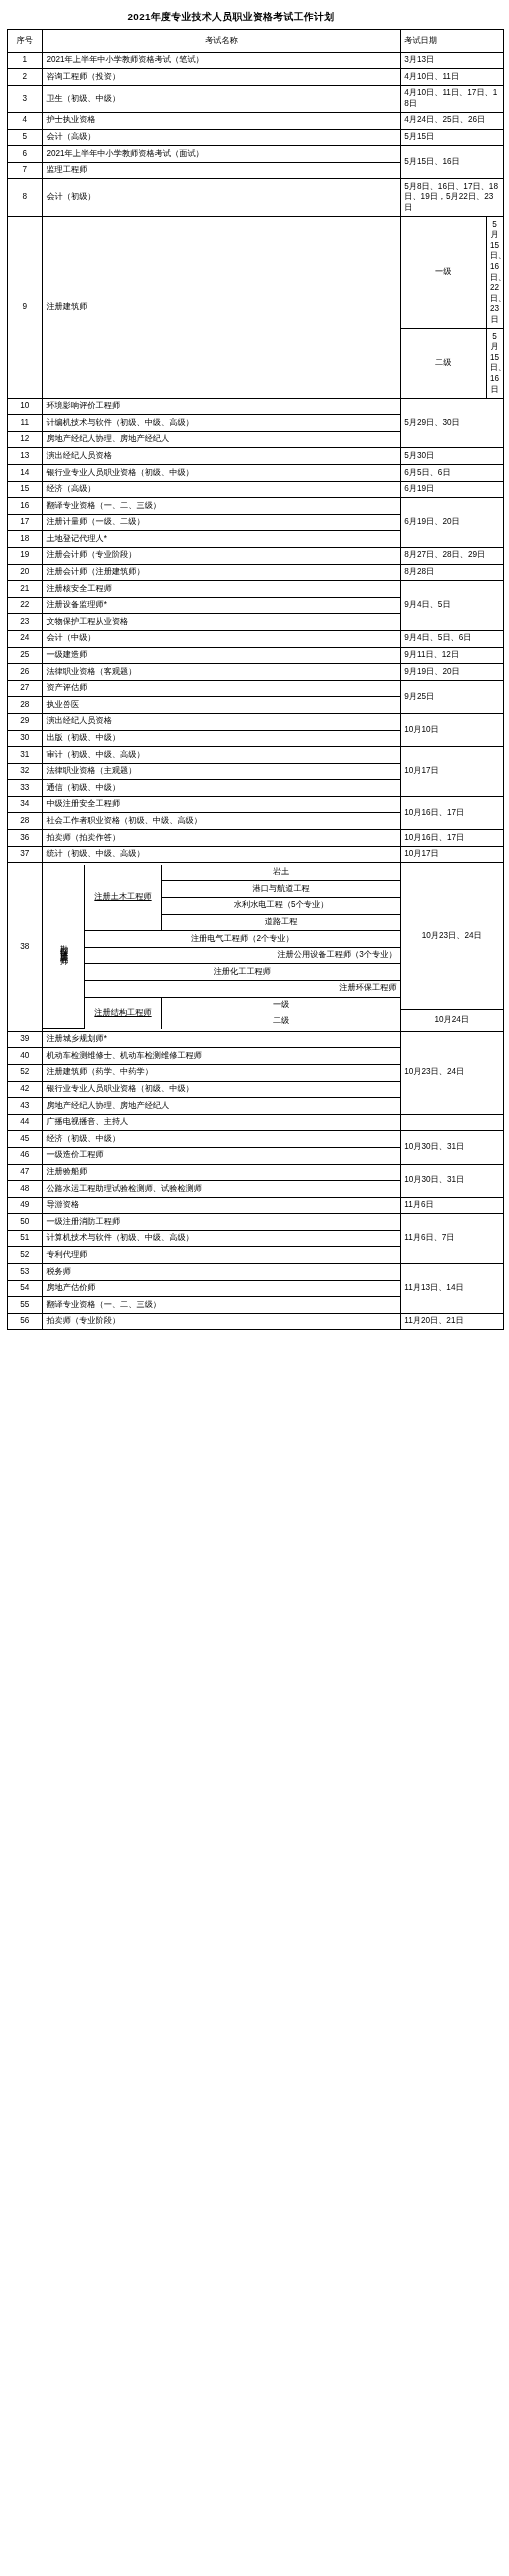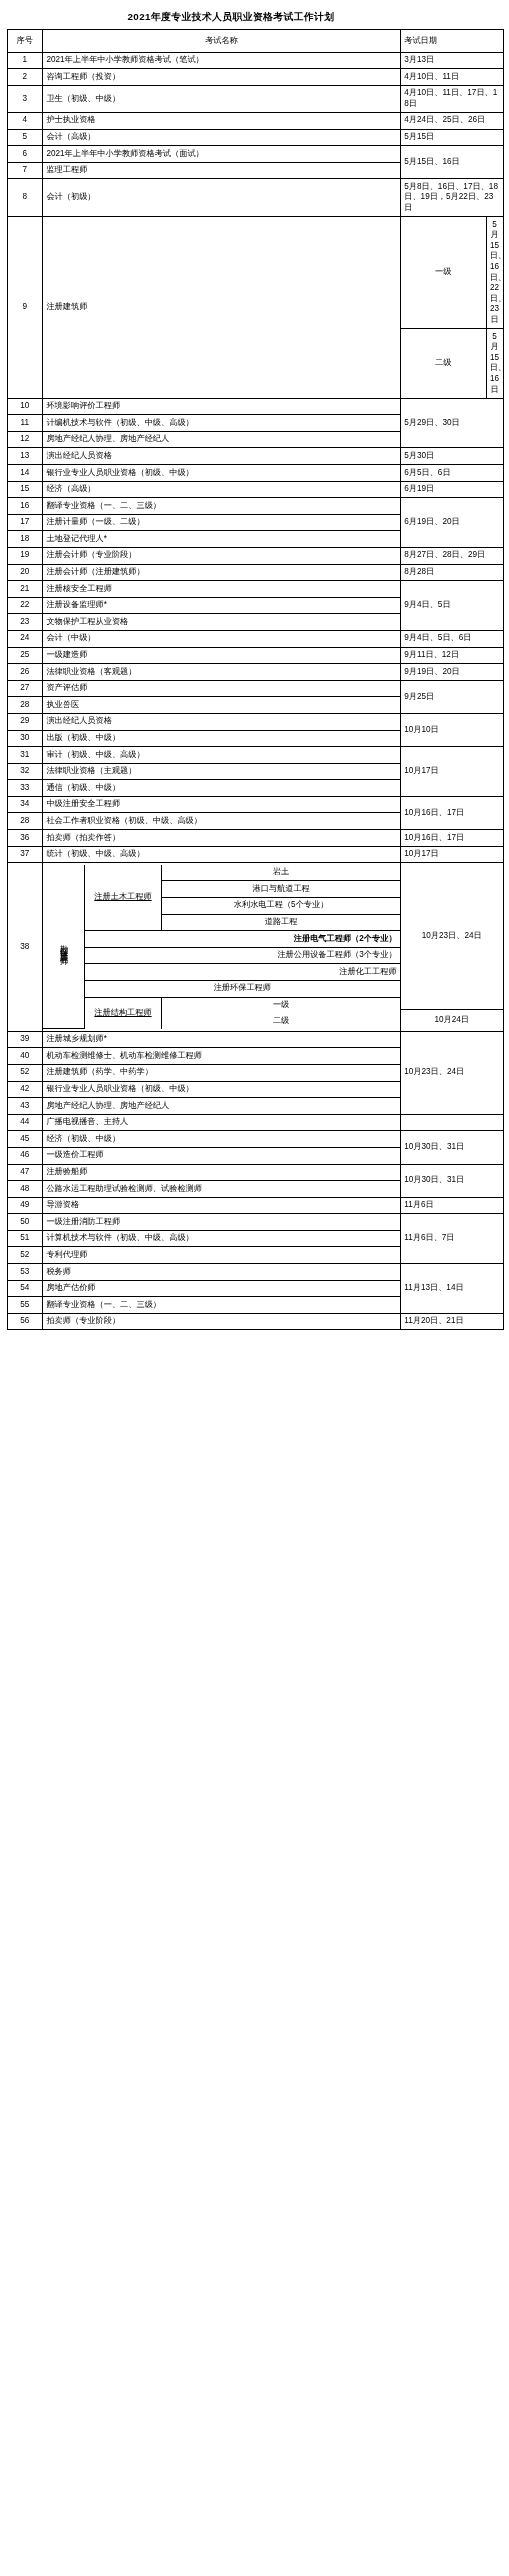--- a/index.html
+++ b/index.html
@@ -350,30 +350,30 @@
             <tr>
               <td class="lvl2">港口与航道工程</td>
             </tr>
             <tr>
               <td class="lvl2">水利水电工程（5个专业）</td>
             </tr>
             <tr>
               <td class="lvl2">道路工程</td>
             </tr>
             <tr>
-              <td class="lvl2" colspan="2" style="text-align:right;font-weight:bold;">注册电气工程师（2个专业）</td>
+              <td class="lvl2" colspan="2" style="text-align:center;">注册电气工程师（2个专业）</td>
             </tr>
             <tr>
               <td class="lvl2" colspan="2" style="text-align:right;margin-left:28px;">注册公用设备工程师（3个专业）</td>
             </tr>
             <tr>
-              <td class="lvl2" colspan="2" style="text-align:right;margin-top:20px;">注册化工工程师</td>
-            </tr>
-            <tr>
-              <td class="lvl2" colspan="2" style="text-align:center;margin-left:9px;">注册环保工程师</td>
+              <td class="lvl2" colspan="2" style="text-align:center;margin-top:20px;">注册化工工程师</td>
+            </tr>
+            <tr>
+              <td class="lvl2" colspan="2" style="text-align:right;margin-left:9px;">注册环保工程师</td>
             </tr>
             <tr>
               <td class="lvl1" style="border-right:0.8px solid #000;">注册结构工程师</td>
               <td class="lvl2 sub-wrap" style="padding:0;">
                 <table class="sub" style="width:100%;">
                   <tbody>
                         <tr>
                     <td class="val">一级</td>
                   </tr>
                   <tr>

